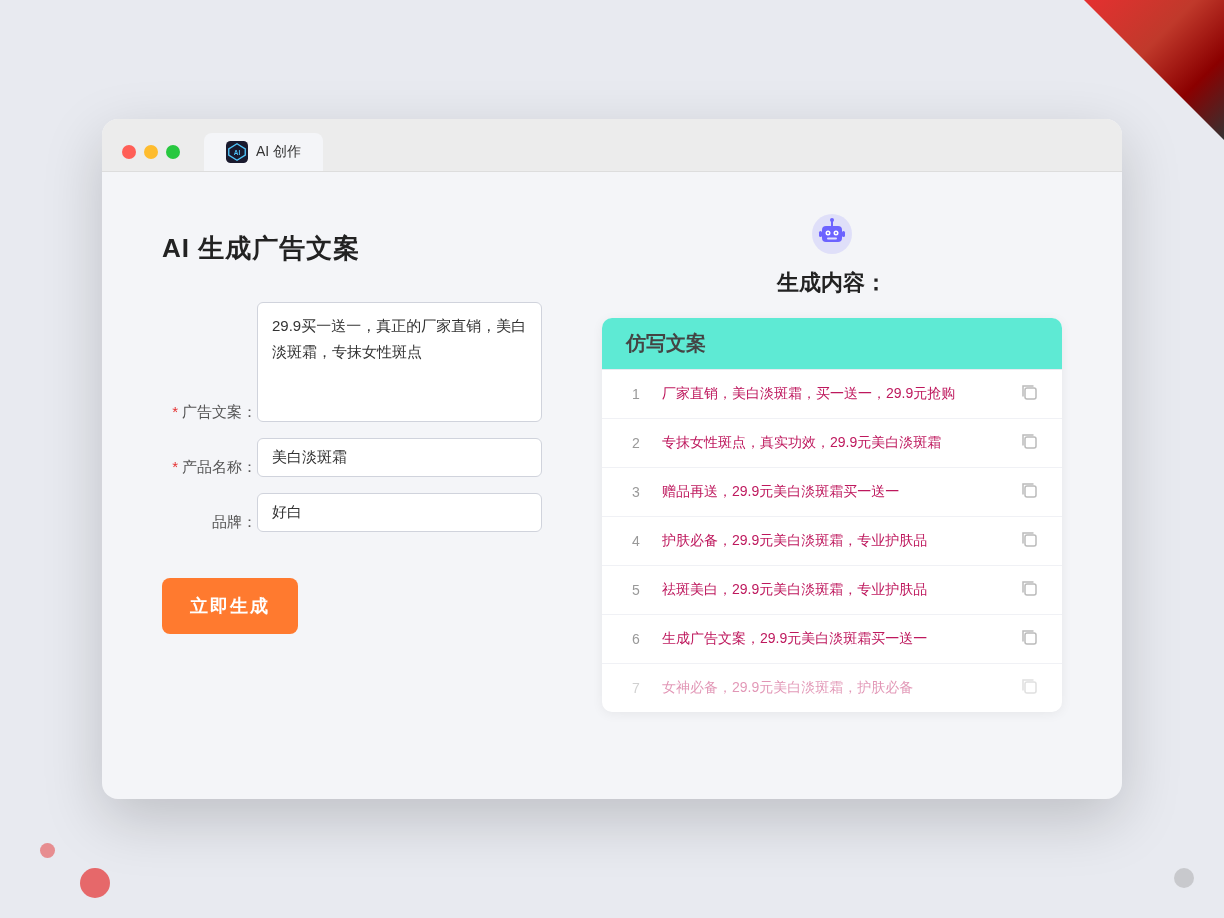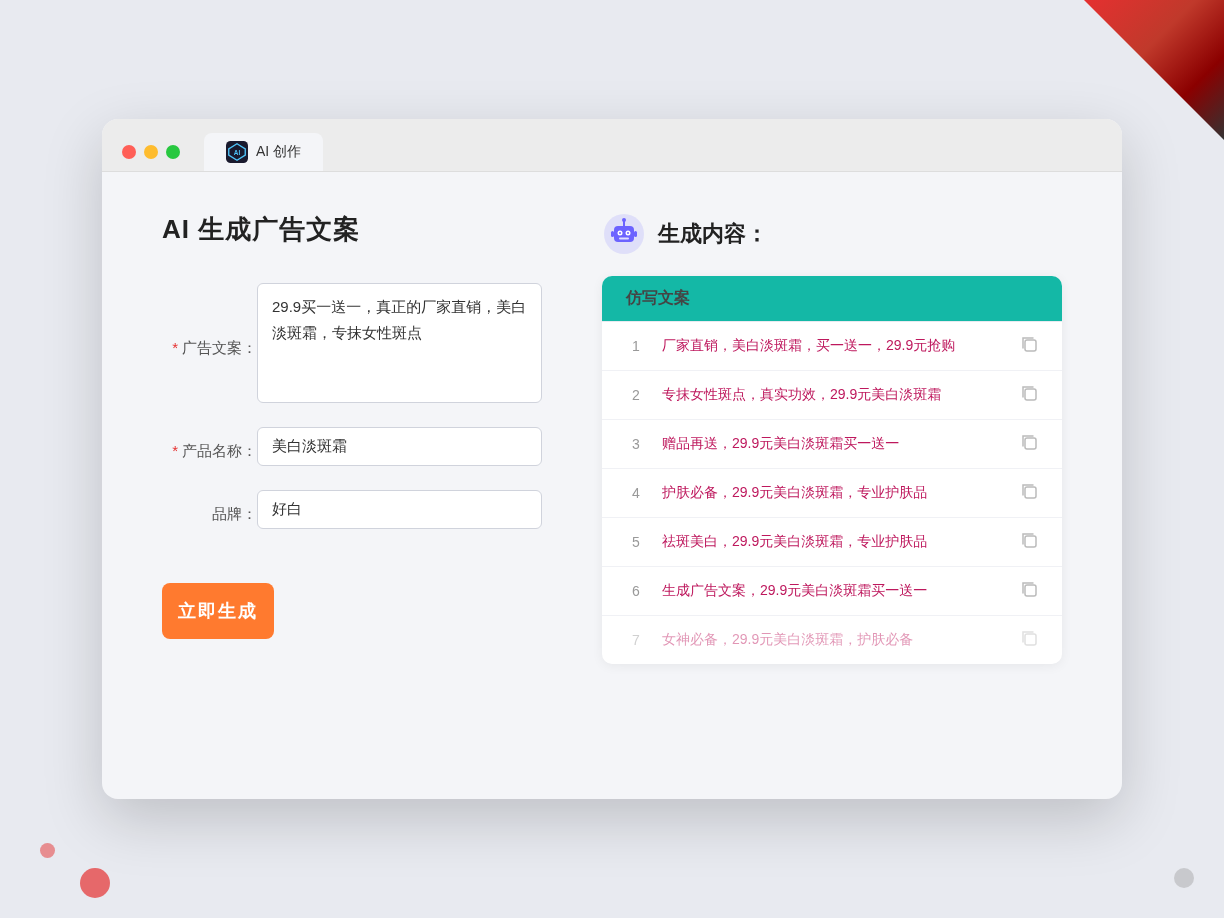--- a/index.html
+++ b/index.html
@@ -121,26 +121,27 @@
     .left-panel {
       flex: 0 0 380px;
     }
 
     .page-title {
       font-size: 26px;
       font-weight: 700;
       color: #222;
       margin-bottom: 36px;
       letter-spacing: 1px;
+      margin-top: 19px;
     }
 
     .form-group {
       display: flex;
-      align-items: center;
-      margin-bottom: 24px;
+      align-items: flex-end;
+      margin-bottom: 16px;
     }
 
     .form-label {
       font-size: 15px;
       color: #555;
       width: 95px;
       padding-top: 10px;
       text-align: right;
       flex-shrink: 0;
     }
@@ -167,38 +168,39 @@
       height: 120px;
       line-height: 1.7;
     }
 
     .generate-btn {
       margin-top: 30px;
       background: #ff7a2f;
       color: #fff;
       border: none;
       border-radius: 8px;
-      padding: 16px 16px;
+      padding: 16px 28px;
       font-size: 18px;
       font-weight: 600;
       cursor: pointer;
       letter-spacing: 2px;
       font-family: inherit;
     }
 
     
     .right-panel {
       flex: 1;
     }
 
     .result-header {
       display: flex;
       align-items: center;
       gap: 12px;
       margin-bottom: 20px;
+      flex-direction: column;
     }
 
     .result-title {
       font-size: 22px;
       font-weight: 600;
       color: #222;
     }
 
     
     .robot-icon-svg {
@@ -206,23 +208,23 @@
     }
 
     .result-table {
       background: #fff;
       border-radius: 10px;
       overflow: hidden;
       box-shadow: 0 2px 12px rgba(0,0,0,0.06);
     }
 
     .result-table-header {
-      background: #14b8a6;
+      background: #5eead4;
       padding: 12px 24px;
-      font-size: 16px;
+      font-size: 20px;
       font-weight: 600;
       color: #444;
       border-bottom: 1px solid #e8eaf0;
     }
 
     .result-row {
       display: flex;
       align-items: center;
       padding: 13px 24px;
       border-bottom: 1px solid #f0f1f5;

